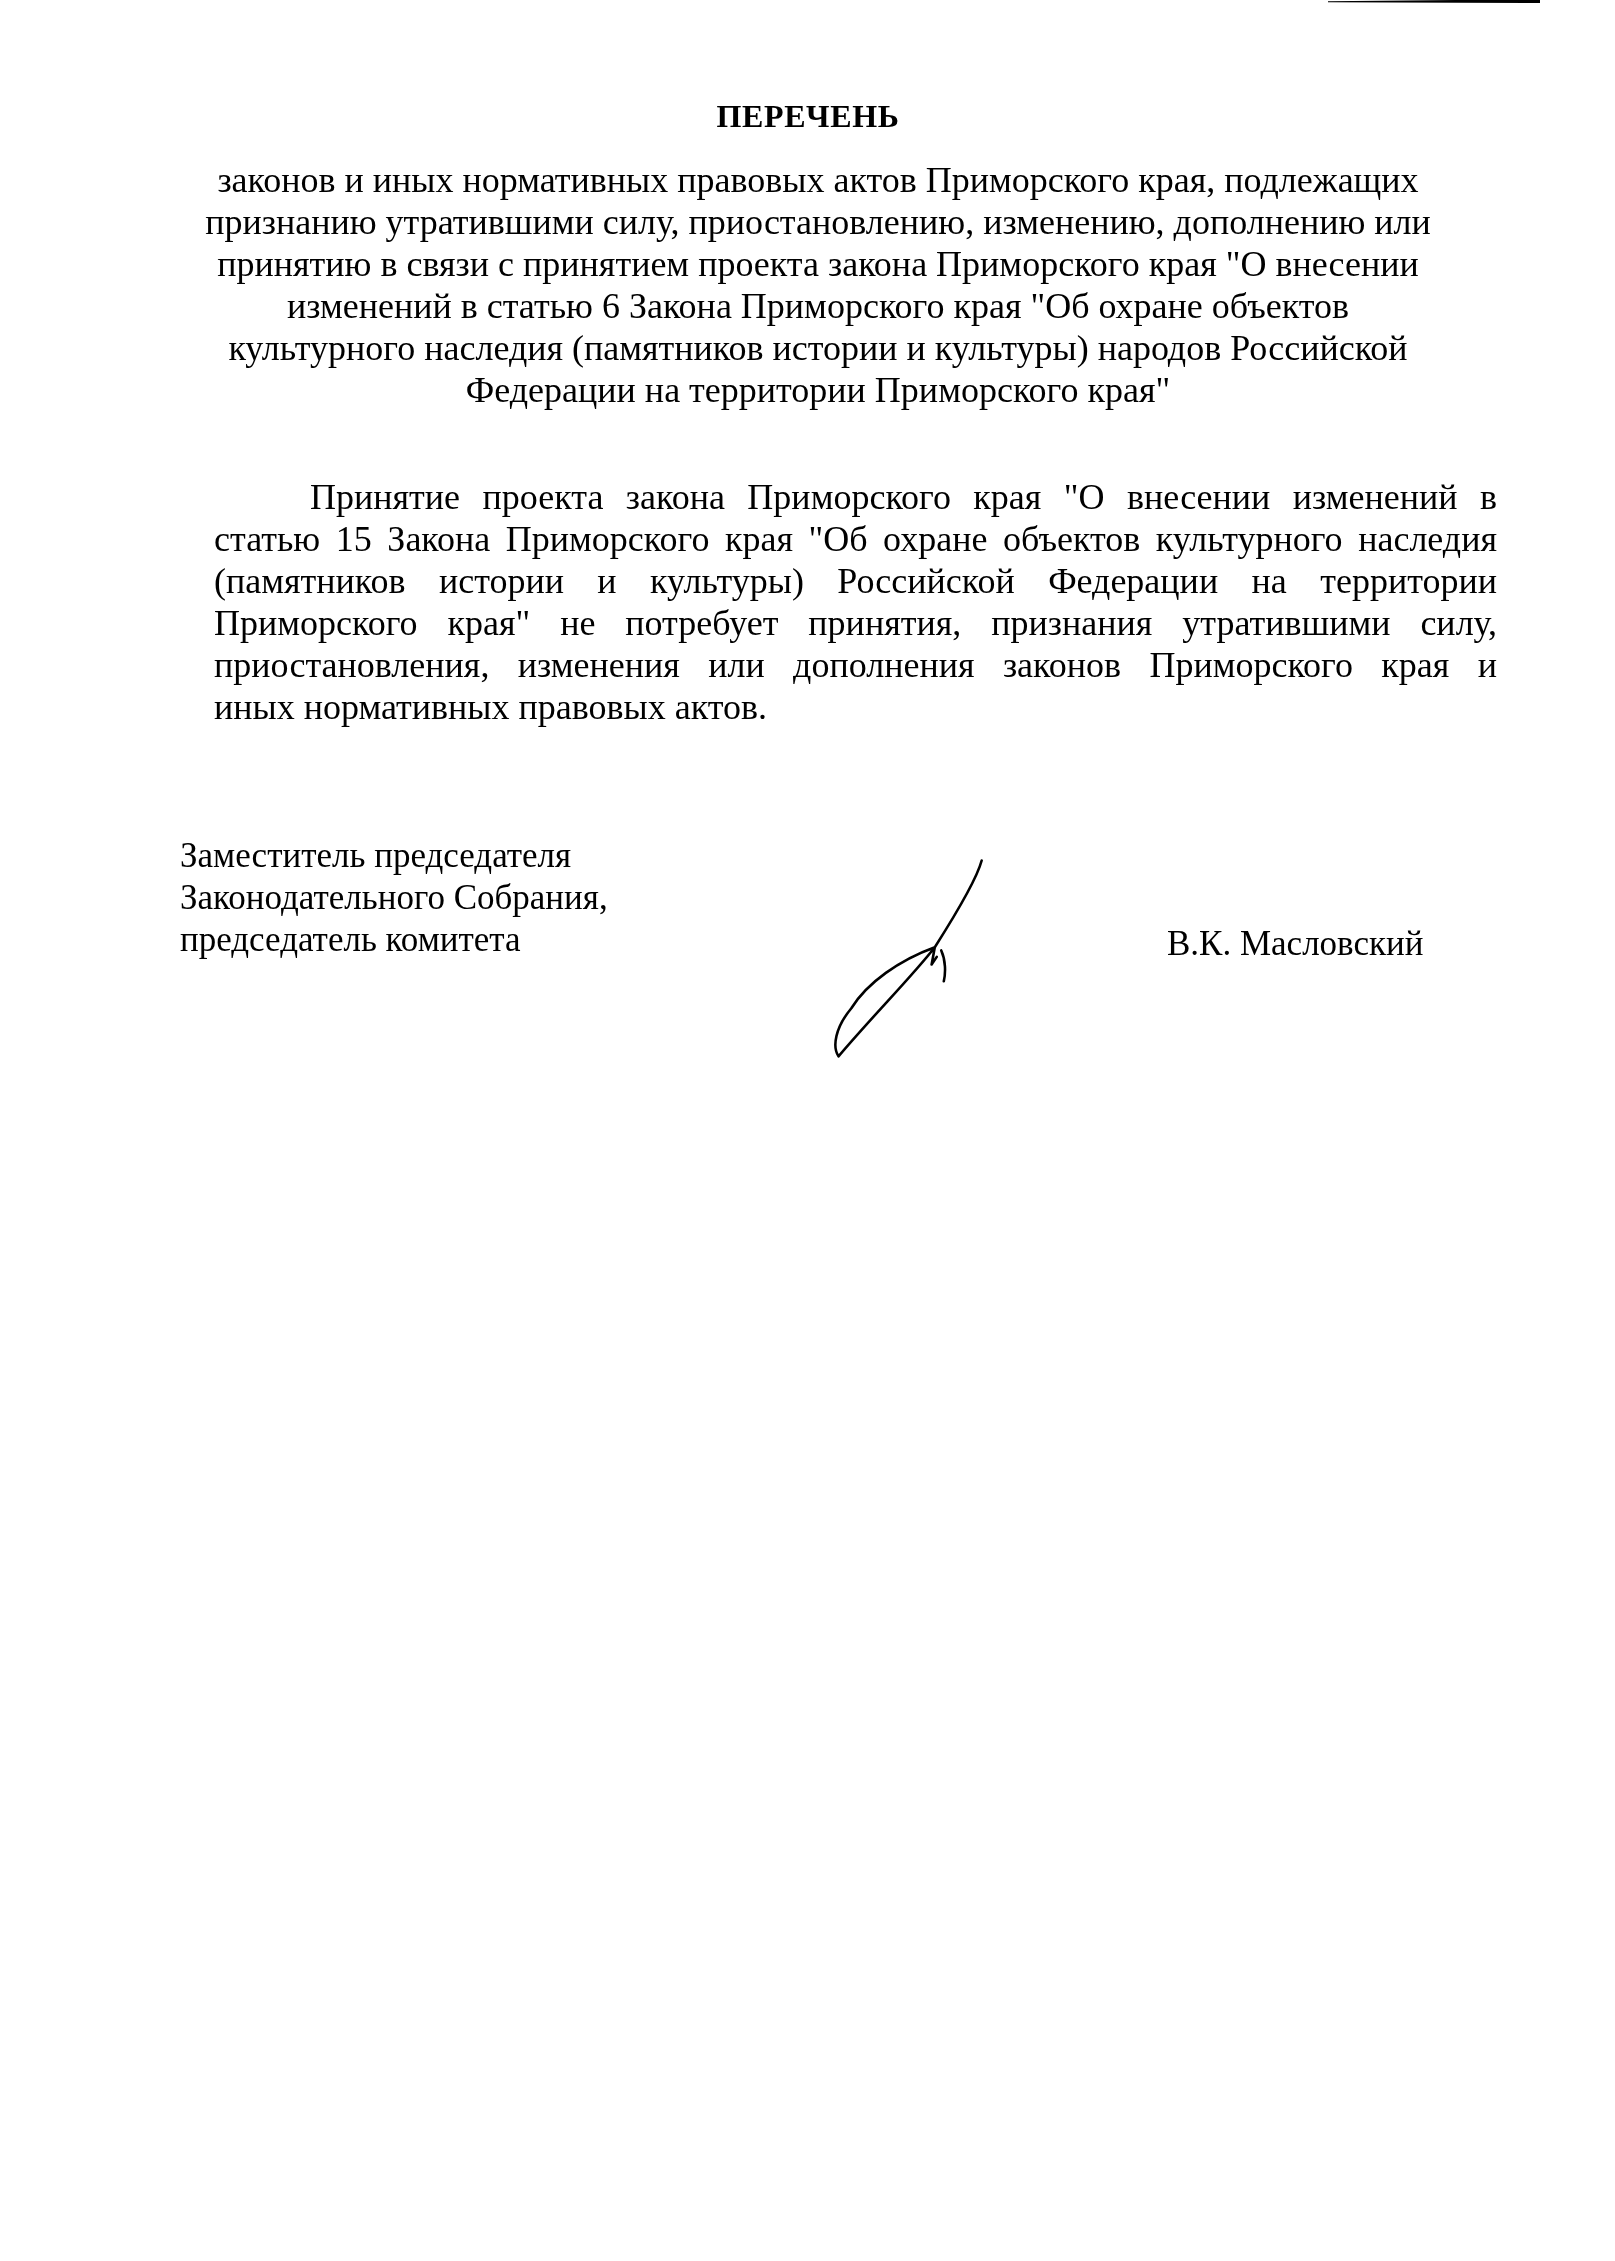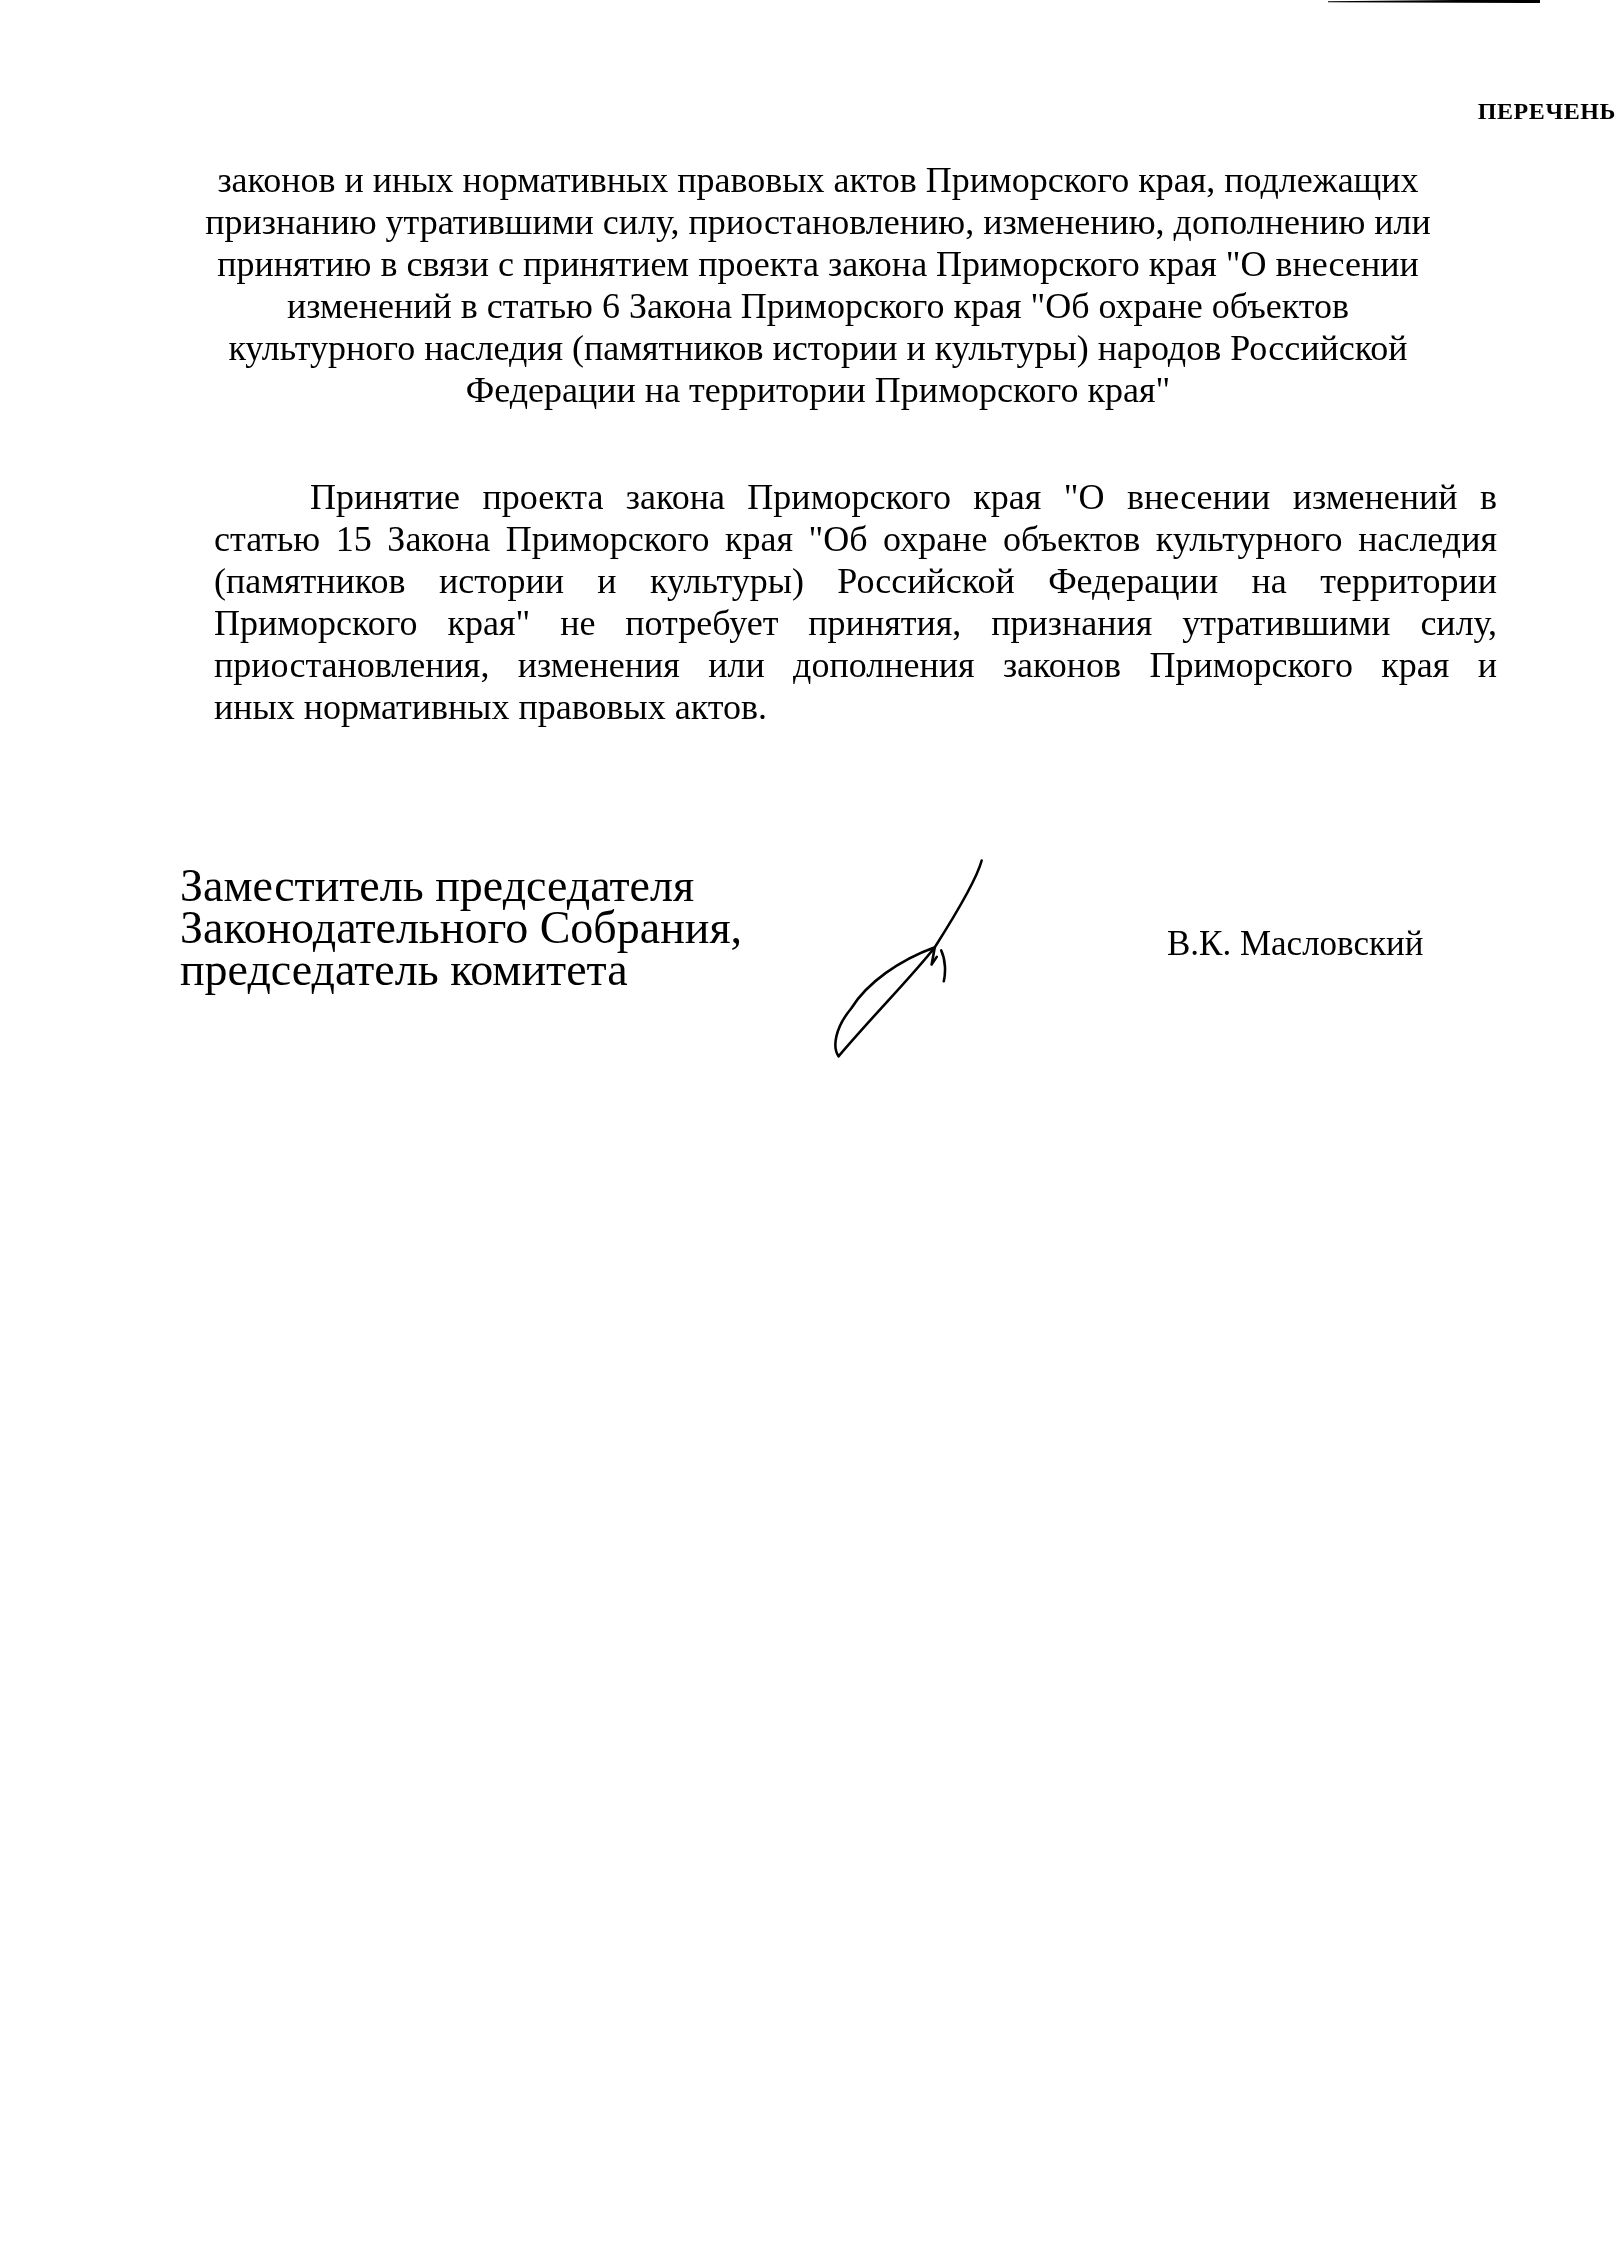--- a/index.html
+++ b/index.html
@@ -1,25 +1,25 @@
 <!DOCTYPE html>
 <html style="font-size:10.3px"><head>
 <meta charset="utf-8">
 <style>
   html, body { margin: 0; padding: 0; background: #ffffff; }
   body { width: 1616px; height: 2261px; position: relative; overflow: hidden; font-family: "Liberation Serif", "DejaVu Serif", serif; color: #000; }
   .top-rule { position: absolute; left: 1328px; top: 0px; width: 212px; height: 3.2px; background: linear-gradient(to right, #000 0%, #000 100%); clip-path: polygon(0 40%, 60% 0, 100% 0, 100% 100%, 0 70%); }
-  .title { position: absolute; left: 0; width: 1616px; top: 98px; text-align: right; font-weight: bold; font-size: 24px; letter-spacing: 0.6px; }
+  .title { position: absolute; left: 0; width: 1616px; top: 98px; text-align: center; font-weight: bold; font-size: 32px; letter-spacing: 0.6px; }
   .subtitle { position: absolute; left: 173px; width: 1290px; top: 159px; text-align: center; font-size: 36px; line-height: 42px; font-family: Liberation Serif, serif; }
   .subtitle span { display: block; white-space: nowrap; }
   .body-para { position: absolute; left: 181px; width: 1283px; top: 476px; font-size: 36px; line-height: 42px; margin-left: 33px; }
   .body-para .ln { display: block; text-align: justify; text-align-last: justify; white-space: nowrap; }
   .body-para .ln.first { text-indent: 96px; }
   .body-para .ln.last { text-align-last: left; }
-  .sig-left { position: absolute; left: 180px; top: 865px; font-size: 46px; line-height: 42px; }
+  .sig-left { position: absolute; left: 180px; top: 835px; font-size: 35px; line-height: 42px; }
   .sig-left span { display: block; white-space: nowrap; }
   .sig-name { position: absolute; left: 1167px; top: 924px; font-size: 35px; white-space: nowrap; }
   .signature { position: absolute; left: 803px; top: 822px; width: 193px; height: 244px; }
 </style>
 </head>
 <body>
 
 <div class="top-rule"></div>
 
 <div class="title">ПЕРЕЧЕНЬ</div>

